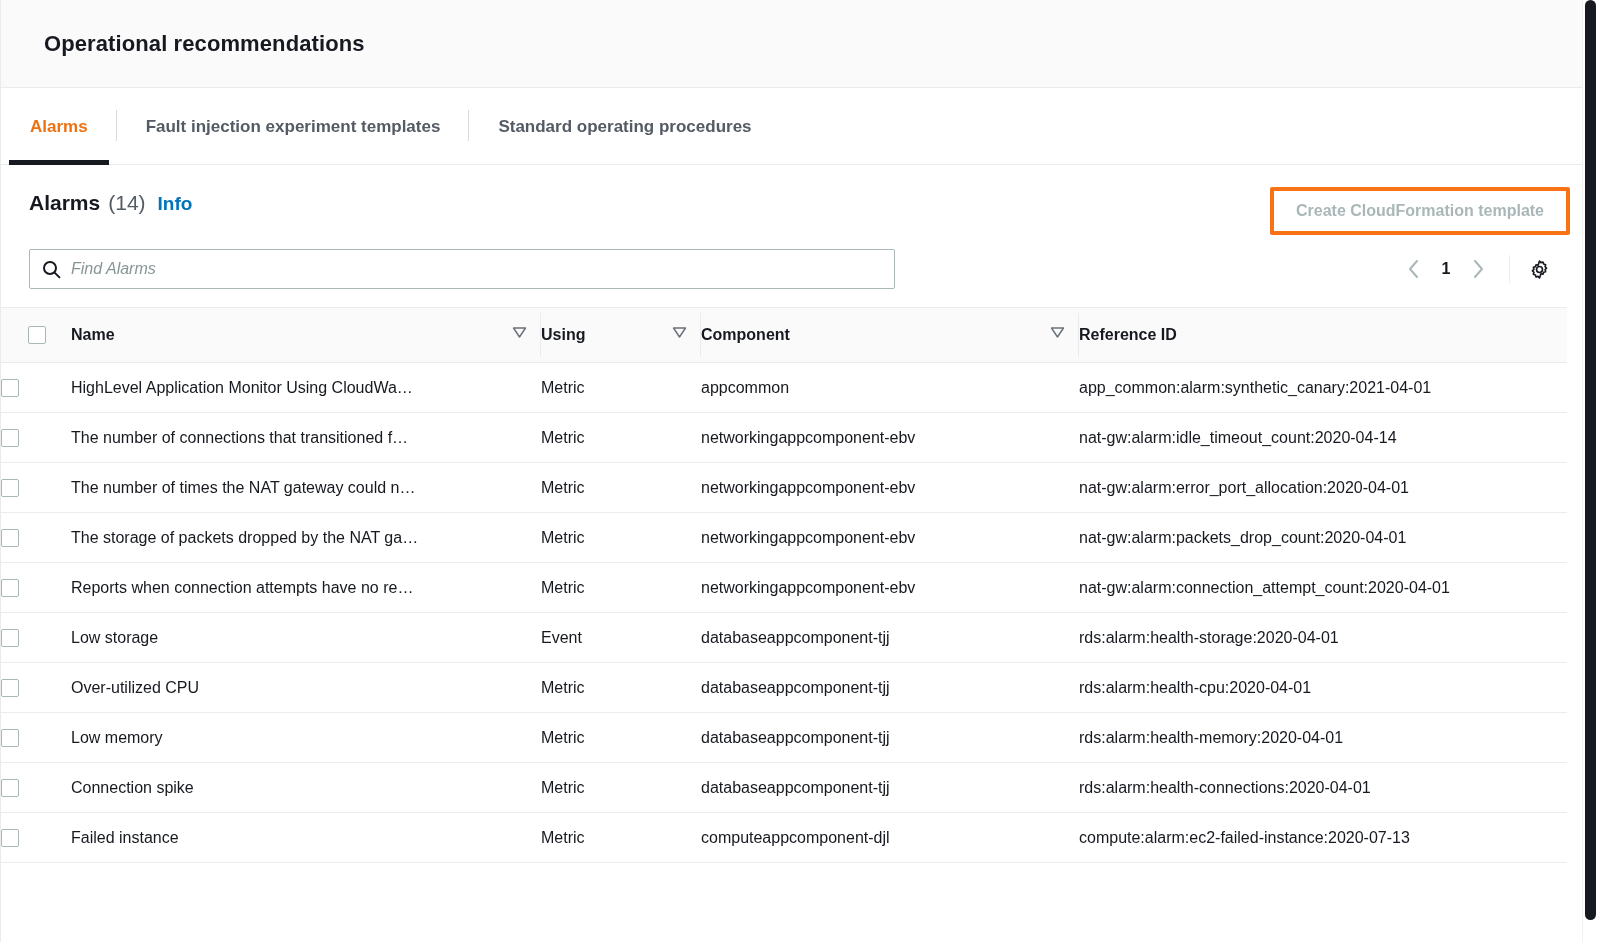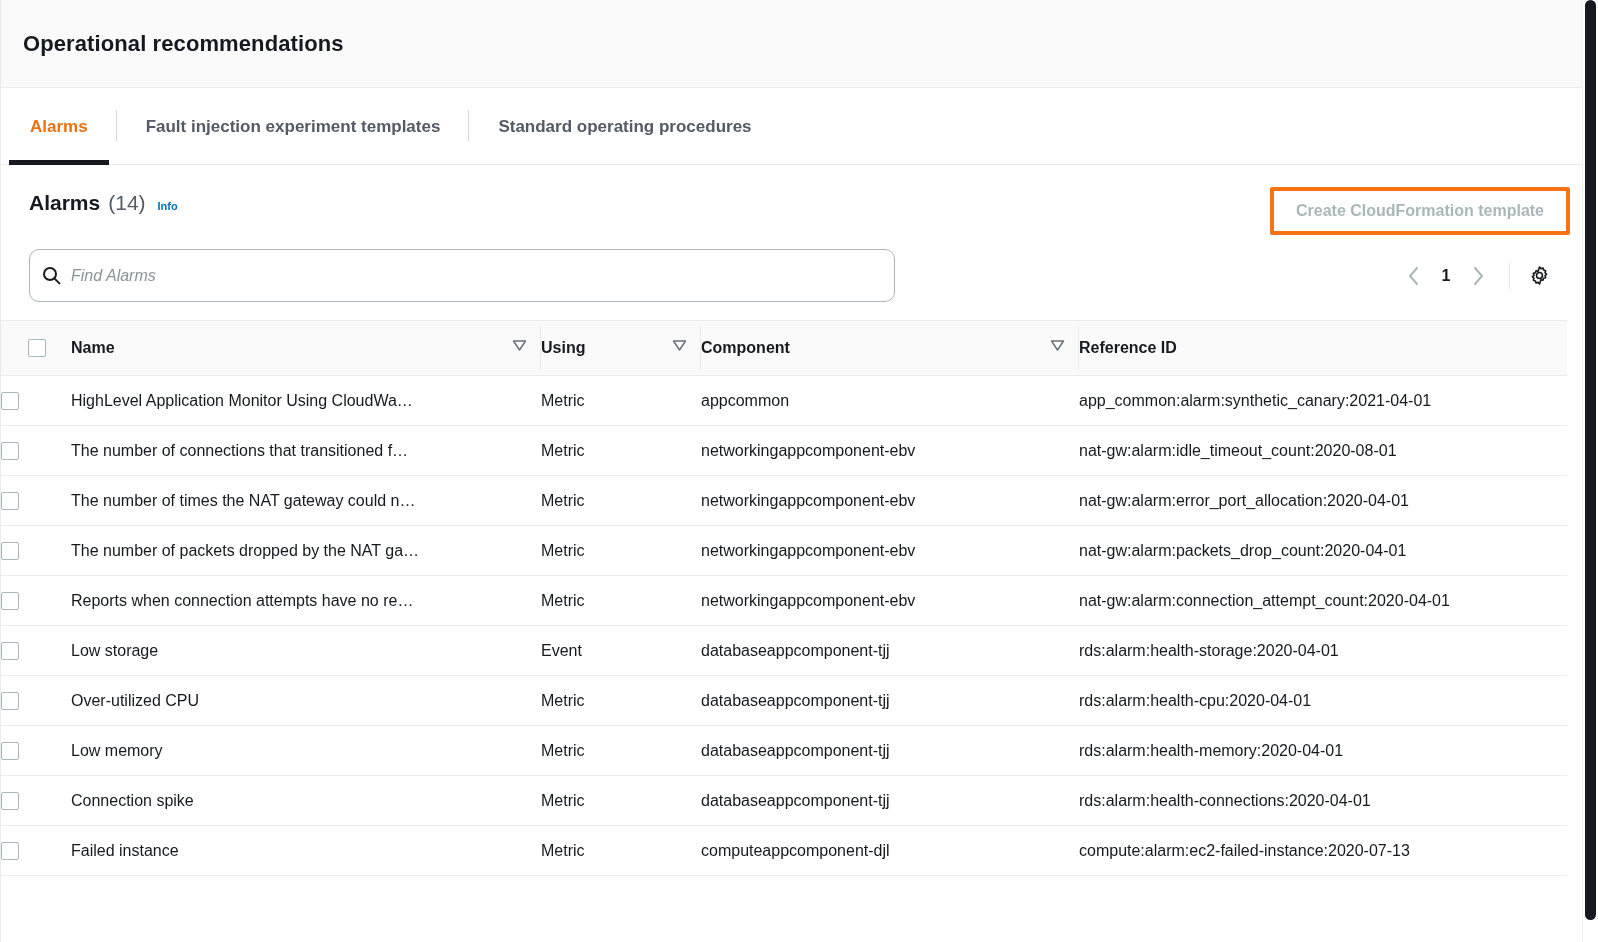--- a/index.html
+++ b/index.html
@@ -22,21 +22,21 @@
     overflow: hidden;
   }
 
   
   .page-header {
     height: 88px;
     background: #fafafa;
     border-bottom: 1px solid #e9ebed;
     display: flex;
     align-items: center;
-    padding: 0 22px;
+    padding: 0 43px;
   }
   .page-header h1 {
     font-size: 22px;
     font-weight: bold;
     color: #16191f;
     letter-spacing: 0.1px;
   }
 
   
   .tabs {
@@ -112,21 +112,21 @@
     font-size: 21px;
     font-weight: bold;
     color: #16191f;
   }
   .table-title .count {
     font-size: 21px;
     font-weight: normal;
     color: #545b64;
   }
   .table-title .info-link {
-    font-size: 11px;
+    font-size: 19px;
     font-weight: bold;
     color: #0073bb;
     cursor: pointer;
     margin-left: 4px;
   }
   .btn-secondary {
     font-size: 16px;
     font-weight: bold;
     color: #aab7b8;
     background: #ffffff;
@@ -140,23 +140,23 @@
   
   .filter-row {
     display: flex;
     align-items: center;
     justify-content: space-between;
     padding: 14px 0 18px 0;
   }
   .search-box {
     position: relative;
     width: 866px;
-    height: 53px;
+    height: 40px;
     border: 1px solid #aab7b8;
-    border-radius: 10px;
+    border-radius: 2px;
     background: #ffffff;
     display: flex;
     align-items: center;
     padding: 0 12px;
     gap: 10px;
   }
   .search-box svg { flex: 0 0 auto; display: block; }
   .search-box .placeholder {
     font-size: 16px;
     font-style: italic;
@@ -424,32 +424,32 @@
           <td class="cell-name">HighLevel Application Monitor Using CloudWa…</td>
           <td>Metric</td>
           <td>appcommon</td>
           <td>app_common:alarm:synthetic_canary:2021-04-01</td>
         </tr>
         <tr>
           <td class="pad-l"><span class="cb"></span></td>
           <td class="cell-name">The number of connections that transitioned f…</td>
           <td>Metric</td>
           <td>networkingappcomponent-ebv</td>
-          <td>nat-gw:alarm:idle_timeout_count:2020-08-01</td>
+          <td>nat-gw:alarm:idle_timeout_count:2020-04-14</td>
         </tr>
         <tr>
           <td class="pad-l"><span class="cb"></span></td>
           <td class="cell-name">The number of times the NAT gateway could n…</td>
           <td>Metric</td>
           <td>networkingappcomponent-ebv</td>
           <td>nat-gw:alarm:error_port_allocation:2020-04-01</td>
         </tr>
         <tr>
           <td class="pad-l"><span class="cb"></span></td>
-          <td class="cell-name">The number of packets dropped by the NAT ga…</td>
+          <td class="cell-name">The storage of packets dropped by the NAT ga…</td>
           <td>Metric</td>
           <td>networkingappcomponent-ebv</td>
           <td>nat-gw:alarm:packets_drop_count:2020-04-01</td>
         </tr>
         <tr>
           <td class="pad-l"><span class="cb"></span></td>
           <td class="cell-name">Reports when connection attempts have no re…</td>
           <td>Metric</td>
           <td>networkingappcomponent-ebv</td>
           <td>nat-gw:alarm:connection_attempt_count:2020-04-01</td>

